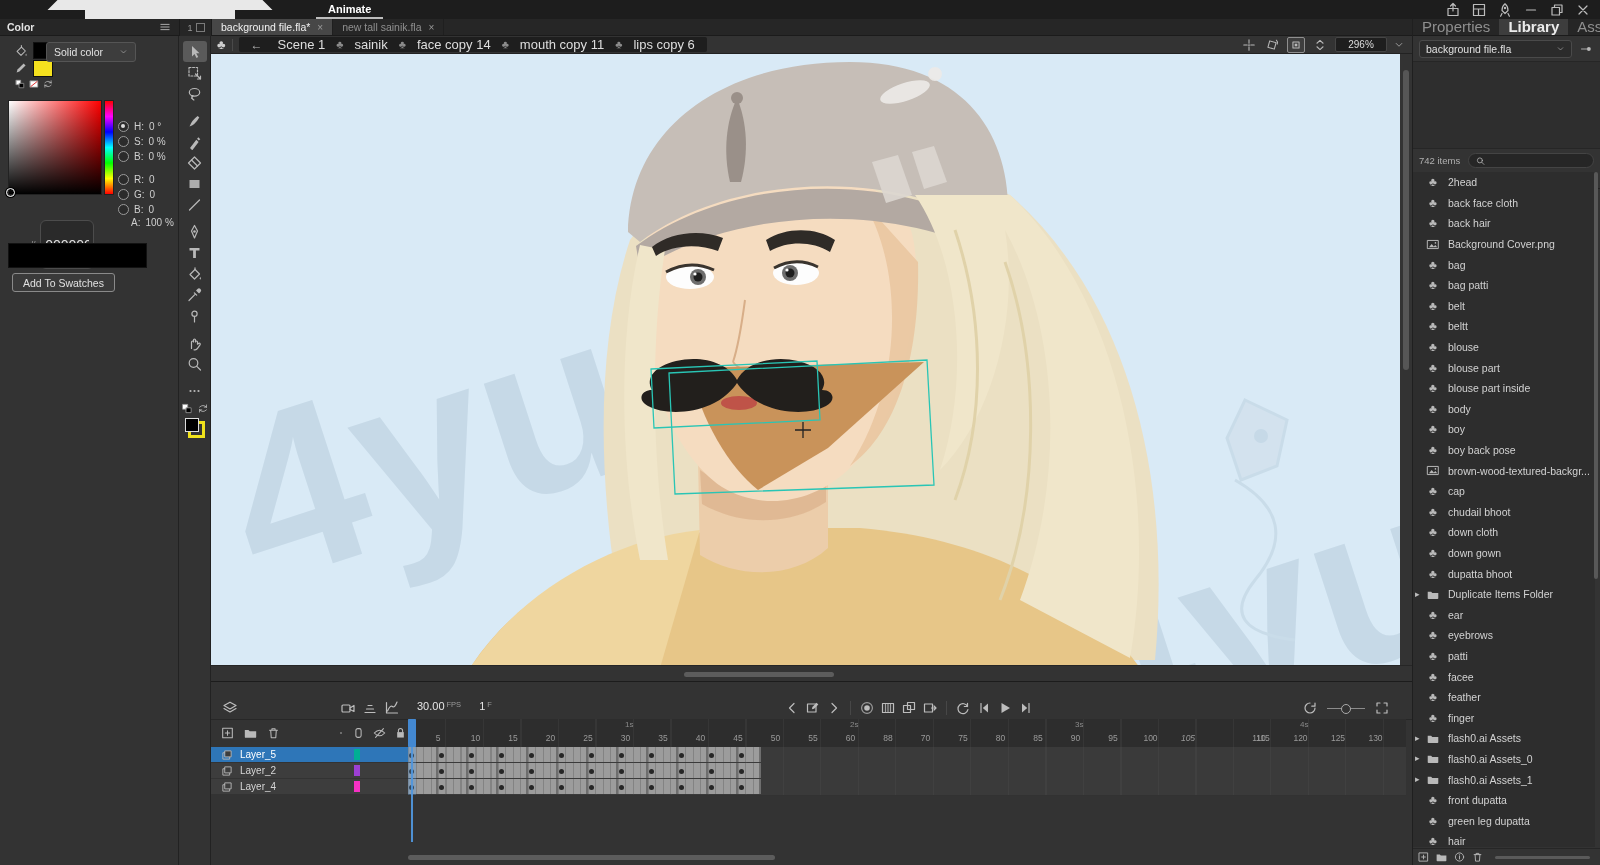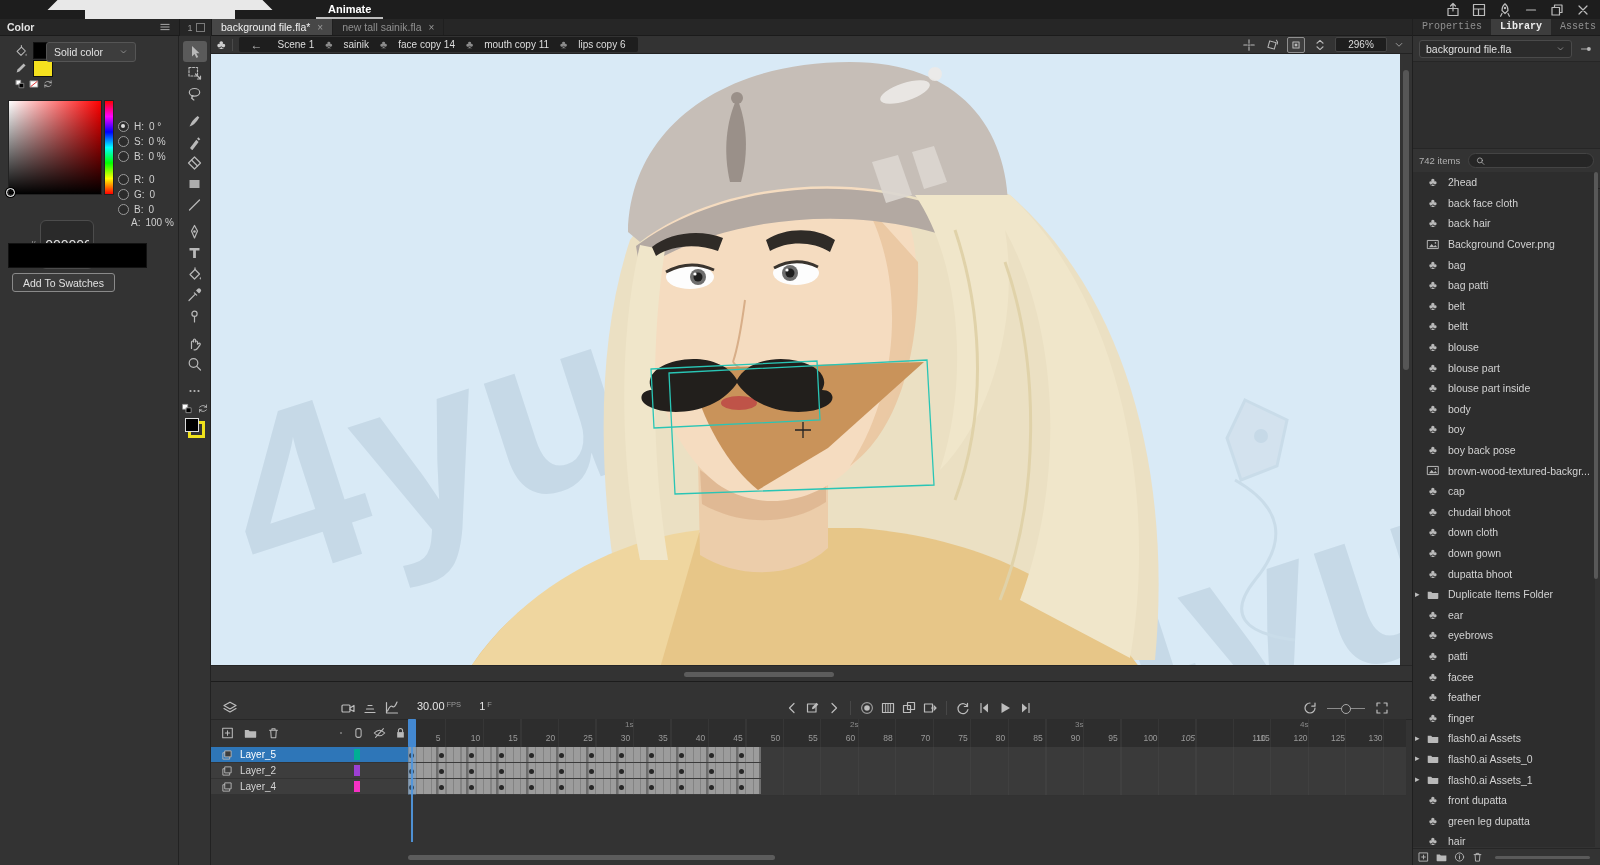--- a/index.html
+++ b/index.html
@@ -29,21 +29,21 @@
           display:flex;align-items:stretch;box-sizing:border-box;border-left:1px solid #1b1b1b;}
   .doc-tab{display:flex;align-items:center;gap:7px;padding:0 9px;color:#8f8f8f;font-size:10.5px;border-right:1px solid #1f1f1f;}
   .doc-tab.active{background:#474747;color:#f2f2f2;}
   .doc-tab .x{color:#9a9a9a;font-size:10px;}
 
   
   .editbar{position:absolute;left:211px;top:36px;width:1201px;height:18px;background:#333;border-bottom:1px solid #222;
            display:flex;align-items:center;box-sizing:border-box;padding:0 8px 0 6px;}
   .editbar .sep{width:1px;height:12px;background:#4a4a4a;margin:0 6px;}
   .crumbstrip{background:#1e1e1e;border-radius:2px;height:15px;display:flex;align-items:center;padding:0 12px;gap:11px;}
-  .crumb-label{color:#dedede;font-size:10px;white-space:nowrap;text-align:center;}
+  .crumb-label{color:#dedede;font-size:13px;white-space:nowrap;text-align:center;}
   .crumb-sep{color:#8b8b8b;font-size:11px;}
   .ebar-right{margin-left:auto;display:flex;align-items:center;gap:7px;}
   .ebar-right .icn{width:16px;height:14px;}
   .clipbtn{border:1px solid #8f8f8f;border-radius:2px;background:#3e3e3e;}
   .zoombox{background:#1e1e1e;border:1px solid #454545;border-radius:2px;height:13px;min-width:42px;display:flex;
            align-items:center;justify-content:center;color:#ddd;font-size:10px;padding:0 4px;}
 
   
   .left-panel{position:absolute;left:0;top:36px;width:179px;height:829px;background:#333;border-right:1px solid #222;box-sizing:border-box;}
   .lp-abs{position:absolute;}
@@ -114,21 +114,21 @@
   .kfdot{position:absolute;top:5.5px;width:5px;height:5px;border-radius:50%;background:#262626;}
   .fend{position:absolute;top:0;height:15px;width:2px;background:#6e6e6e;}
   .ph-head{position:absolute;top:37px;width:8px;height:28px;background:#3a7fc9;border-radius:1px;}
   .ph-col{position:absolute;top:37px;width:8px;background:rgba(90,160,230,.30);}
   .ph-line{position:absolute;width:2px;background:rgba(80,150,220,.95);}
   .tl-hscroll{position:absolute;left:197px;top:173px;width:367px;height:5px;background:#5c5c5c;border-radius:3px;}
 
   
   .right-panel{position:absolute;left:1412px;top:19px;width:188px;height:846px;background:#333;border-left:1px solid #1f1f1f;box-sizing:border-box;}
   .rp-tabs{height:16px;background:#262626;display:flex;border-bottom:1px solid #1b1b1b;}
-  .rp-tab{padding:0 9px;line-height:16px;font-size:10px;color:#8f8f8f;font-family:Liberation Mono, monospace;}
+  .rp-tab{padding:0 9px;line-height:16px;font-size:15px;color:#8f8f8f;}
   .rp-tab.active{background:#3d3d3d;color:#ececec;font-weight:bold;}
   .rp-docrow{display:flex;align-items:center;gap:6px;padding:4px 6px 3px 6px;}
   .rp-select{flex:1;background:#2b2b2b;border:1px solid #4a4a4a;border-radius:3px;height:16px;display:flex;align-items:center;
              justify-content:space-between;padding:0 6px;color:#e0e0e0;font-size:10.5px;}
   .rp-preview{height:86px;background:#2e2e2e;border-top:1px solid #262626;border-bottom:1px solid #262626;}
   .countrow{display:flex;align-items:center;gap:8px;padding:4px 6px;}
   .countlbl{font-size:9.5px;color:#b0b0b0;white-space:nowrap;}
   .searchbox{flex:1;background:#262626;border:1px solid #444;border-radius:8px;height:13px;display:flex;align-items:center;padding:0 6px;}
   .colhdr{display:flex;align-items:center;padding:2px 6px 3px 6px;font-size:9.5px;color:#ababab;border-bottom:1px solid #232323;}
   .colhdr .cname{flex:1;display:flex;gap:3px;align-items:center;}

